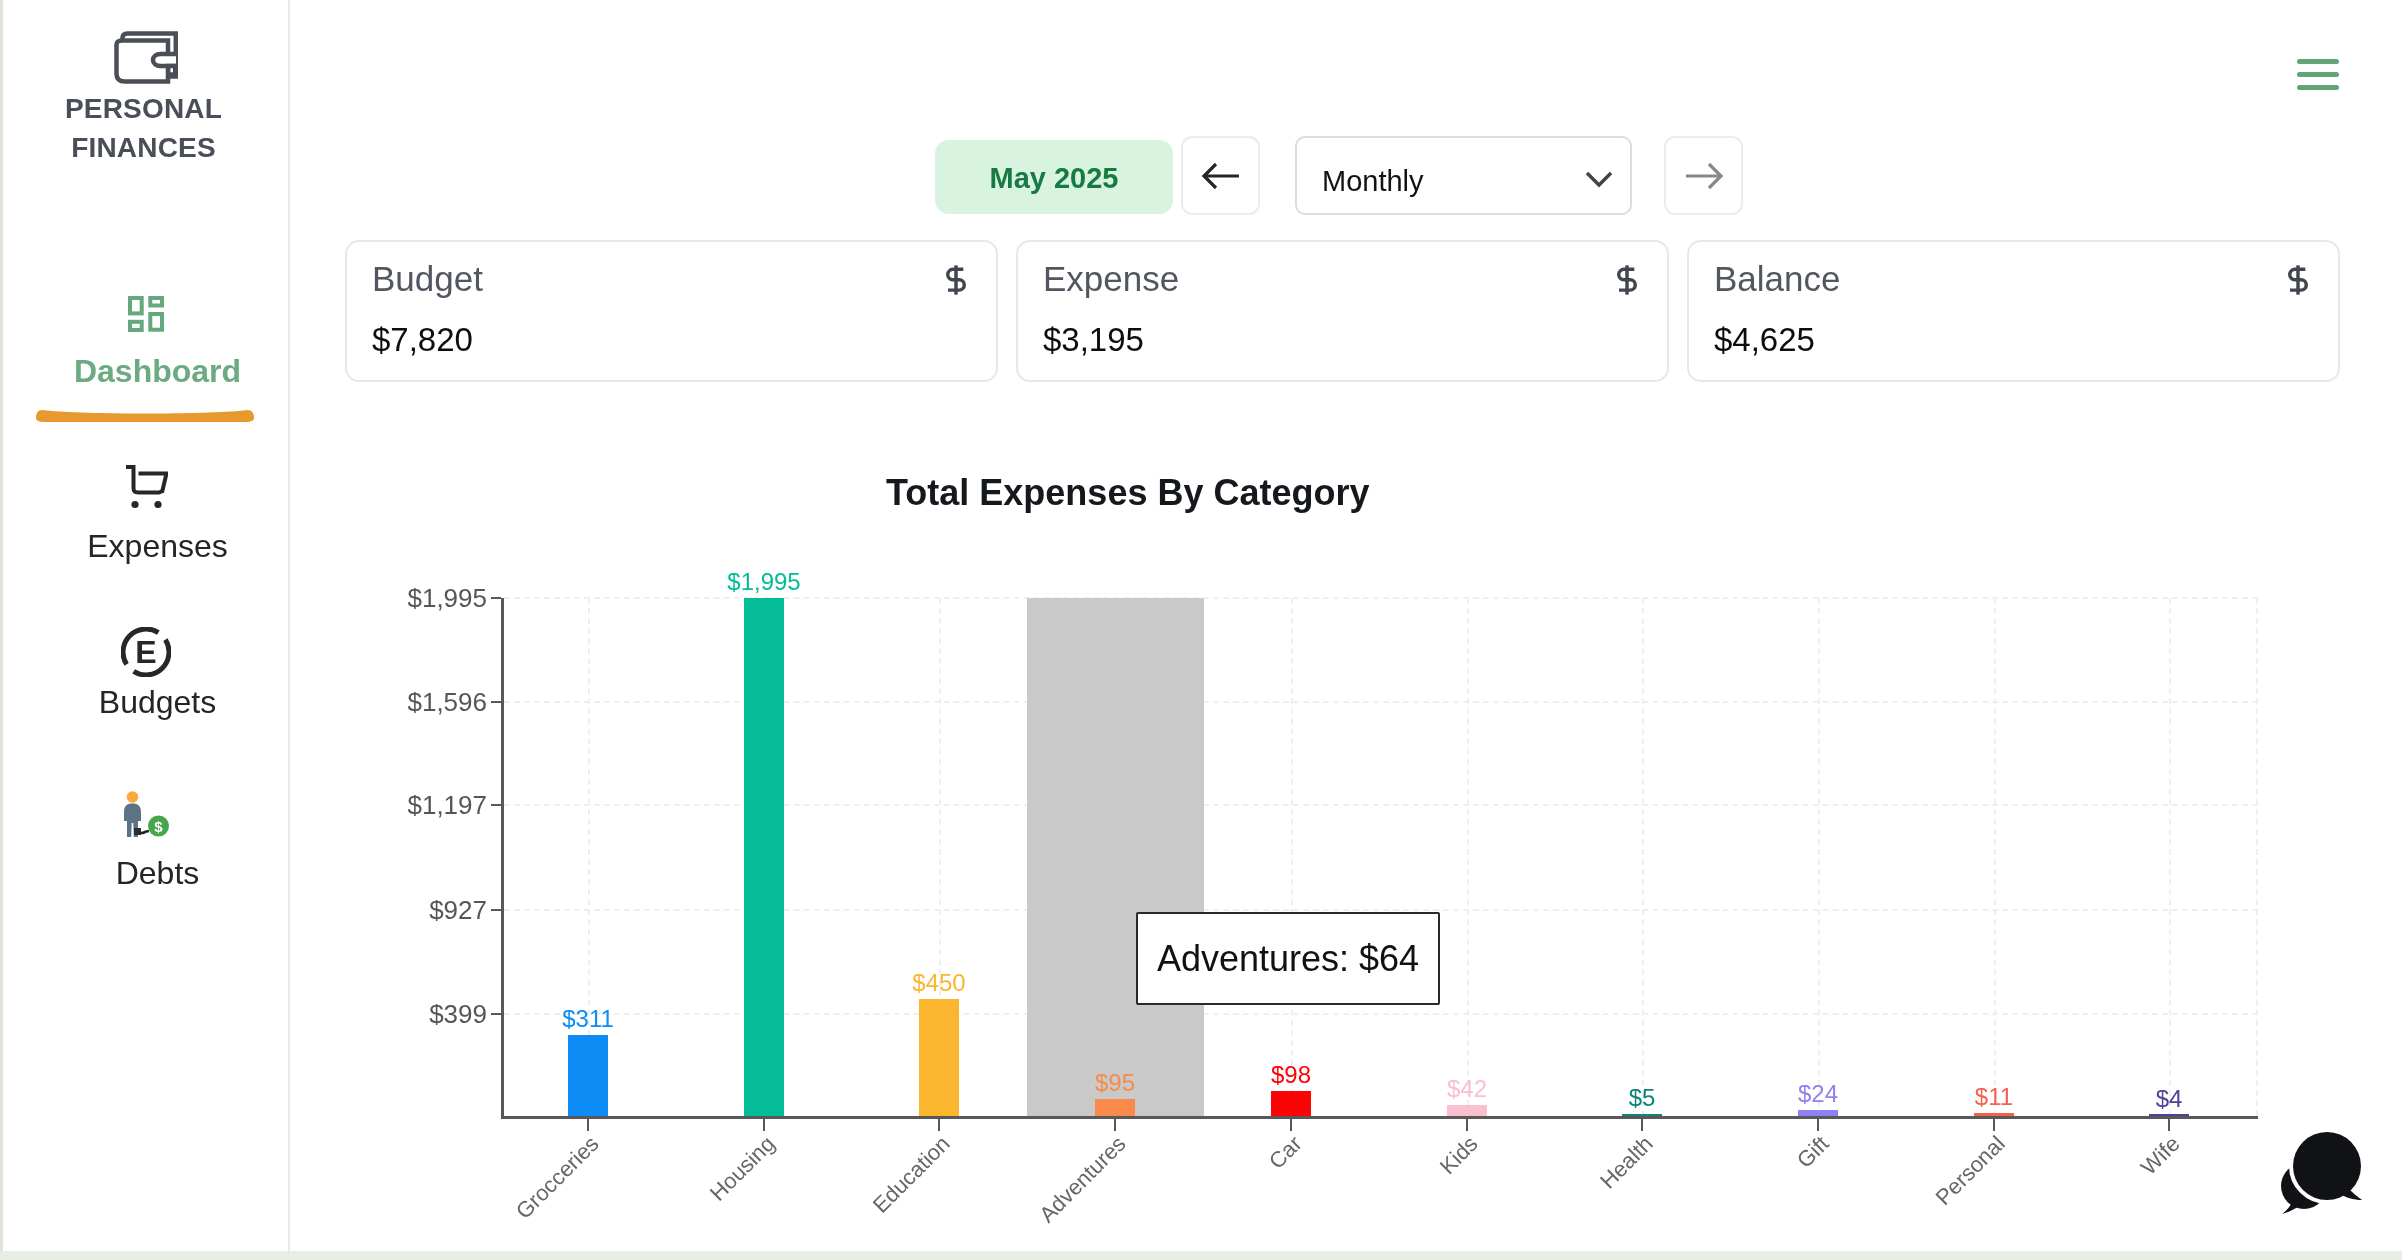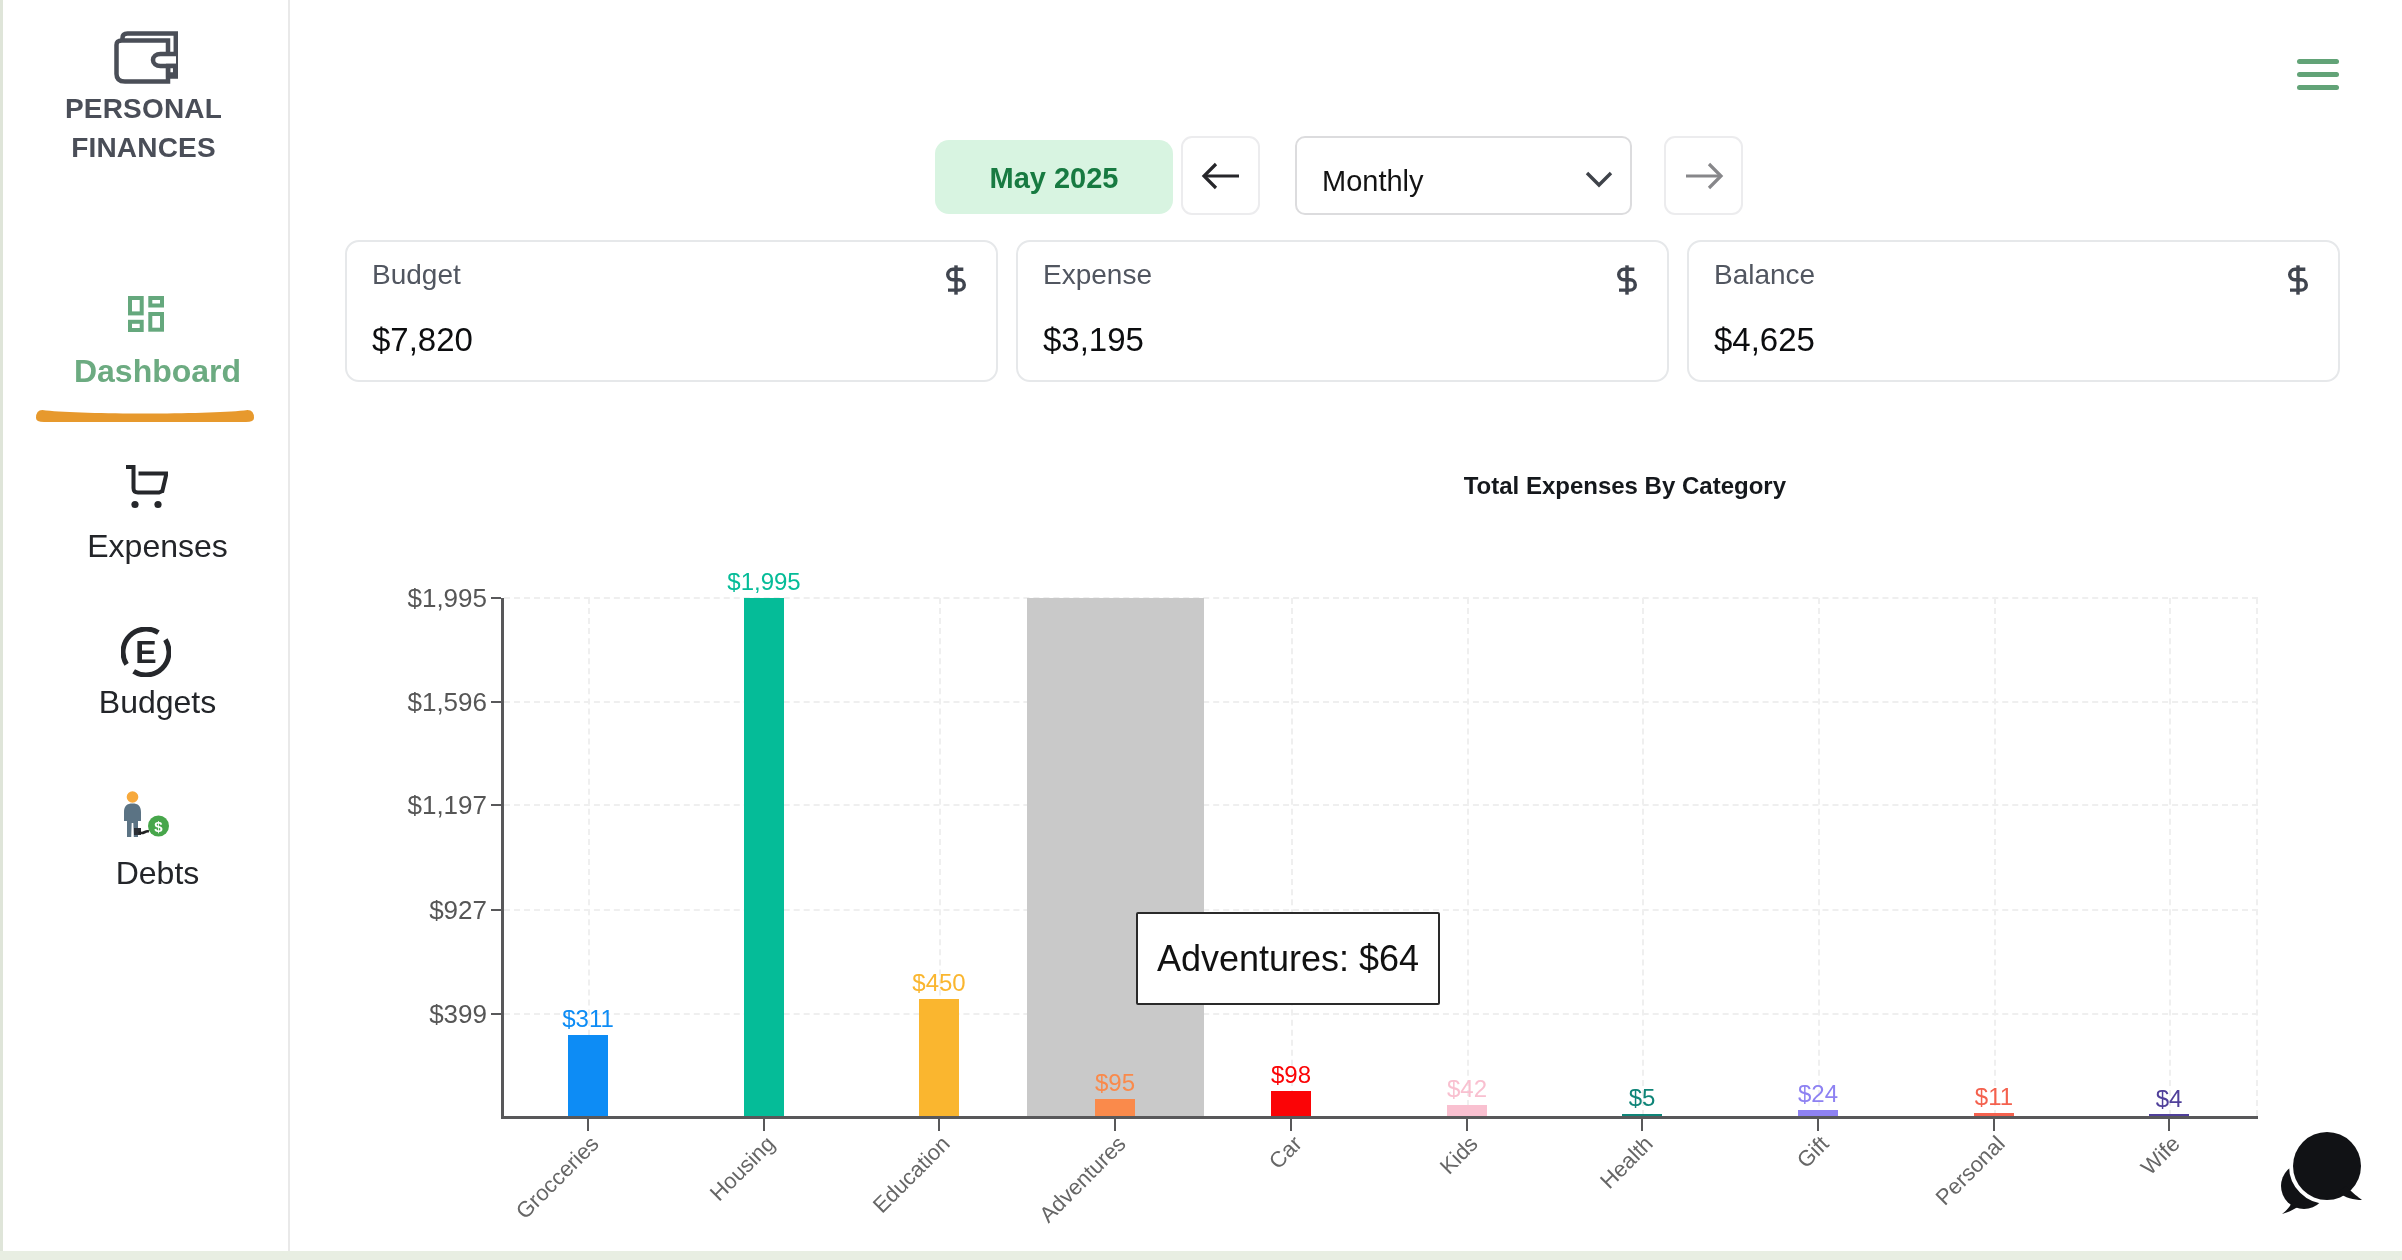--- a/index.html
+++ b/index.html
@@ -23,25 +23,25 @@
 
 #chip { left:935px; top:140px; width:238px; height:74px; background:#d8f4e1; border-radius:14px; color:#177a41; font-size:29px; font-weight:bold; text-align:center; line-height:76px; }
 .navbtn { width:79px; height:79px; background:#fff; border:2px solid #ececee; border-radius:11px; display:flex; align-items:center; justify-content:center; }
 #btnprev { left:1181px; top:136px; }
 #btnnext { left:1664px; top:136px; }
 #select { left:1295px; top:136px; width:337px; height:79px; background:#fff; border:2px solid #dcdcde; border-radius:10px; }
 #select span { position:absolute; left:25px; top:27px; font-size:29px; color:#131313; }
 #select svg { position:absolute; right:17px; top:33px; }
 
 .card { top:240px; width:653px; height:142px; background:#fff; border:2px solid #e6e8ea; border-radius:14px; }
-.card .t { position:absolute; left:25px; top:17px; font-size:28px; color:#515660; }
+.card .t { position:absolute; left:25px; top:17px; font-size:35px; color:#515660; }
 .card .d { position:absolute; right:24px; top:21px; }
 .card .v { position:absolute; left:25px; top:79px; font-size:33px; font-weight:normal; color:#0c0d0f; }
 
-#ctitle { left:886px; top:472px; width:900px; text-align:right; font-size:24px; font-weight:bold; color:#15181c; }
+#ctitle { left:886px; top:472px; width:900px; text-align:left; font-size:36px; font-weight:bold; color:#15181c; }
 #yaxis { left:501px; top:598px; width:3px; height:521px; background:#58585a; }
 #xaxis { left:501px; top:1116px; width:1757px; height:3px; background:#58585a; }
 .hgrid { left:504px; width:1754px; height:0; border-top:2px dashed #efefef; }
 .vgrid { top:598px; height:518px; width:0; border-left:2px dashed #efefef; }
 .ytick { left:491px; width:10px; height:2px; background:#58585a; }
 .xtick { top:1119px; width:2px; height:12px; background:#58585a; }
 .ylab { left:327px; width:160px; text-align:right; font-size:26px; color:#565656; line-height:30px; }
 .abs.vlab, #tooltip { z-index:5; }
 .vlab { width:200px; text-align:center; font-size:24px; line-height:26px; }
 .xlab { top:1131px; width:300px; text-align:right; font-size:22px; color:#666; white-space:nowrap; transform:rotate(-45deg); transform-origin:top right; }

